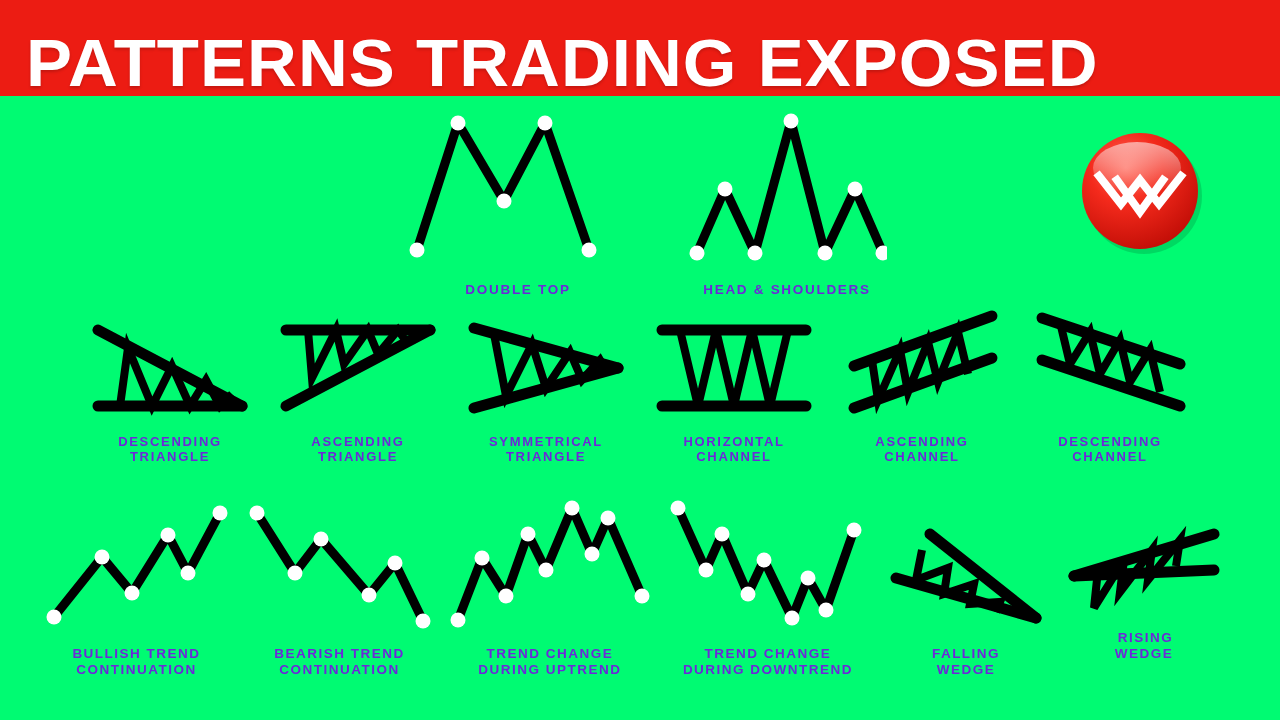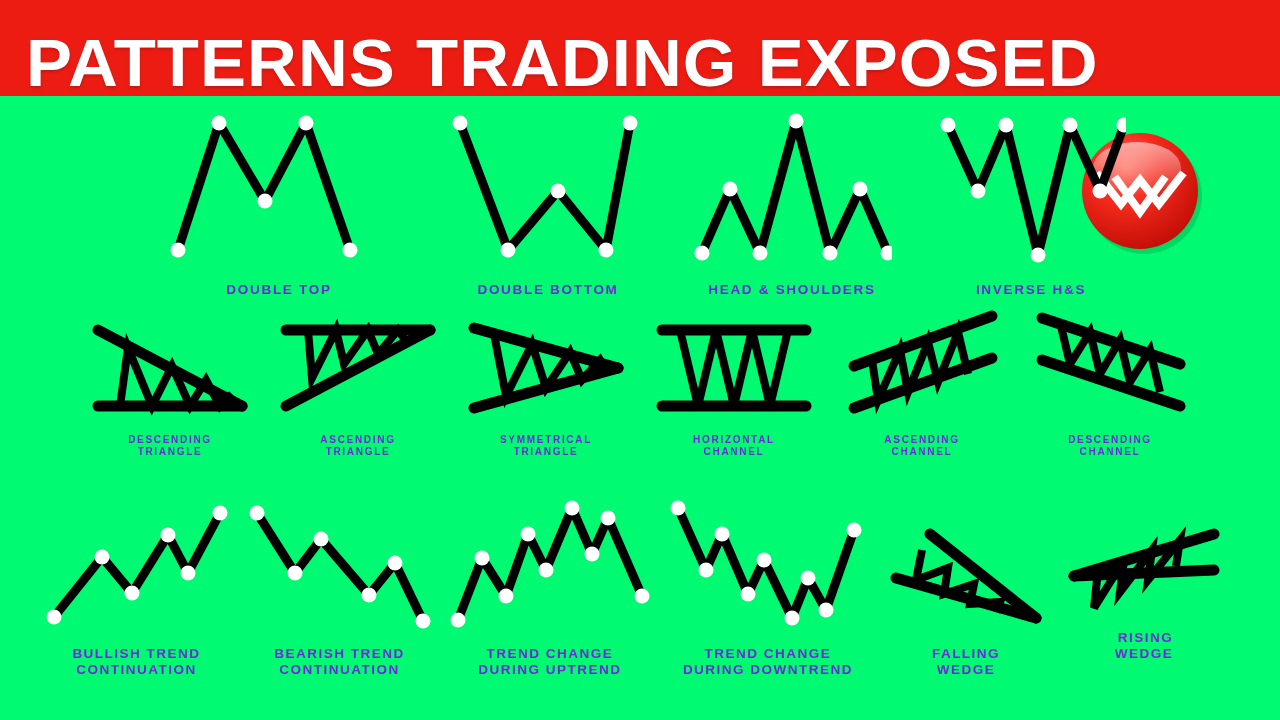--- a/index.html
+++ b/index.html
@@ -75,21 +75,21 @@
     font-family: "Liberation Sans", sans-serif;
     font-weight: bold;
     font-size: 13.5px;
     letter-spacing: 1.6px;
     text-align: center;
     line-height: 1.18;
     white-space: pre-line;
     text-transform: uppercase;
   }
   #row-1 .caption { font-size: 13.5px; letter-spacing: 1.7px; }
-  #row-2 .caption { font-size: 10px; letter-spacing: 1.7px; }
+  #row-2 .caption { font-size: 13px; letter-spacing: 1.7px; }
   #row-3 .caption { font-size: 13.5px; letter-spacing: 1.5px; }
 </style>
 </head>
 <body>
 
 <div id="page">
 
   <div id="banner">
     <div id="banner-title">PATTERNS TRADING EXPOSED</div>
   </div>
@@ -126,59 +126,31 @@
             <circle cx="111" cy="98" r="7.5" fill="#ffffff"></circle>
             <circle cx="152" cy="20" r="7.5" fill="#ffffff"></circle>
             <circle cx="196" cy="147" r="7.5" fill="#ffffff"></circle>
           </svg>
         </div>
         <div class="caption" style="margin-top: 14px;">DOUBLE TOP</div>
       </div>
       <div class="cell">
         <div style="display: flex; align-items: flex-end; justify-content: center; height: 168px;">
           <svg width="200" height="165" viewBox="0 0 200 165" class="glyph">
-            <polyline points="12,20 60,147 110,88 158,147 182,20" fill="none" stroke="#000000" stroke-width="9" stroke-linecap="round" stroke-linejoin="round"></polyline>
-            <circle cx="12" cy="20" r="7.5" fill="#ffffff"></circle>
-            <circle cx="60" cy="147" r="7.5" fill="#ffffff"></circle>
-            <circle cx="110" cy="88" r="7.5" fill="#ffffff"></circle>
-            <circle cx="158" cy="147" r="7.5" fill="#ffffff"></circle>
-            <circle cx="182" cy="20" r="7.5" fill="#ffffff"></circle>
-          </svg>
-        </div>
-        <div class="caption" style="margin-top: 14px;">DOUBLE BOTTOM</div>
-      </div>
-      <div class="cell">
-        <div style="display: flex; align-items: flex-end; justify-content: center; height: 168px;">
-          <svg width="200" height="165" viewBox="0 0 200 165" class="glyph">
             <polyline points="10,150 38,86 68,150 104,18 138,150 168,86 196,150" fill="none" stroke="#000000" stroke-width="9" stroke-linecap="round" stroke-linejoin="round"></polyline>
             <circle cx="10" cy="150" r="7.5" fill="#ffffff"></circle>
             <circle cx="38" cy="86" r="7.5" fill="#ffffff"></circle>
             <circle cx="68" cy="150" r="7.5" fill="#ffffff"></circle>
             <circle cx="104" cy="18" r="7.5" fill="#ffffff"></circle>
             <circle cx="138" cy="150" r="7.5" fill="#ffffff"></circle>
             <circle cx="168" cy="86" r="7.5" fill="#ffffff"></circle>
             <circle cx="196" cy="150" r="7.5" fill="#ffffff"></circle>
           </svg>
         </div>
         <div class="caption" style="margin-top: 14px;">HEAD &amp; SHOULDERS</div>
-      </div>
-      <div class="cell">
-        <div style="display: flex; align-items: flex-end; justify-content: center; height: 168px;">
-          <svg width="190" height="165" viewBox="0 0 190 165" class="glyph">
-            <polyline points="12,22 42,88 70,22 102,152 134,22 164,88 188,22" fill="none" stroke="#000000" stroke-width="9" stroke-linecap="round" stroke-linejoin="round"></polyline>
-            <circle cx="12" cy="22" r="7.5" fill="#ffffff"></circle>
-            <circle cx="42" cy="88" r="7.5" fill="#ffffff"></circle>
-            <circle cx="70" cy="22" r="7.5" fill="#ffffff"></circle>
-            <circle cx="102" cy="152" r="7.5" fill="#ffffff"></circle>
-            <circle cx="134" cy="22" r="7.5" fill="#ffffff"></circle>
-            <circle cx="164" cy="88" r="7.5" fill="#ffffff"></circle>
-            <circle cx="188" cy="22" r="7.5" fill="#ffffff"></circle>
-          </svg>
-        </div>
-        <div class="caption" style="margin-top: 14px;">INVERSE H&amp;S</div>
       </div>
     </div>
 
   <div class="row" id="row-2" style="justify-content: center; align-items: flex-start; gap: 28px; padding-left: 26px; padding-right: 26px; box-sizing: border-box;">
       <div class="cell">
         <div style="display: flex; align-items: flex-end; justify-content: center; height: 118px;">
           <svg width="160" height="100" viewBox="0 0 160 100" class="glyph">
             <line x1="8" y1="12" x2="152" y2="88" stroke="#000000" stroke-width="11" stroke-linecap="round"></line>
             <line x1="8" y1="88" x2="152" y2="88" stroke="#000000" stroke-width="11" stroke-linecap="round"></line>
             <polyline points="30,88 38,30 62,88 82,48 100,88 116,62 130,88 142,76" fill="none" stroke="#000000" stroke-width="8" stroke-linecap="butt" stroke-linejoin="miter"></polyline>

